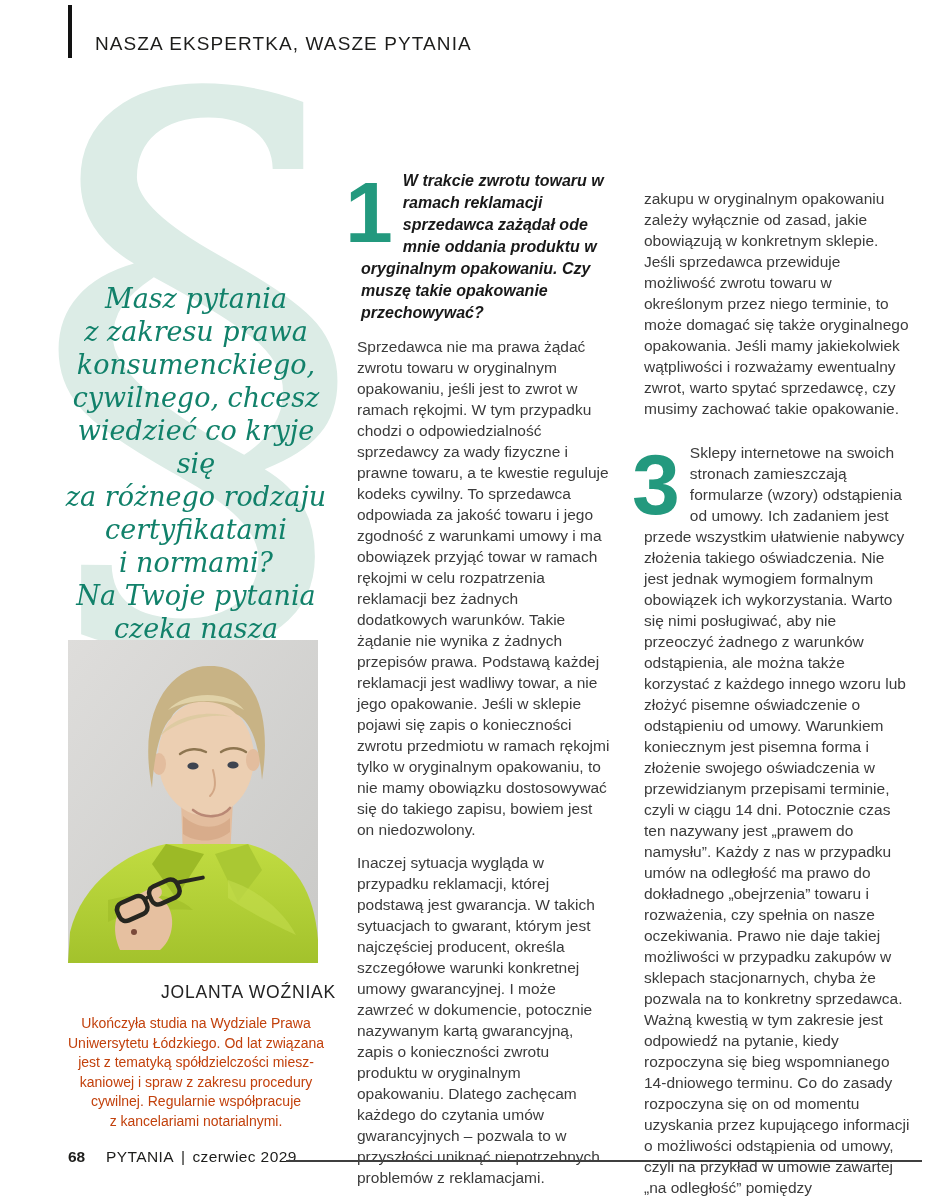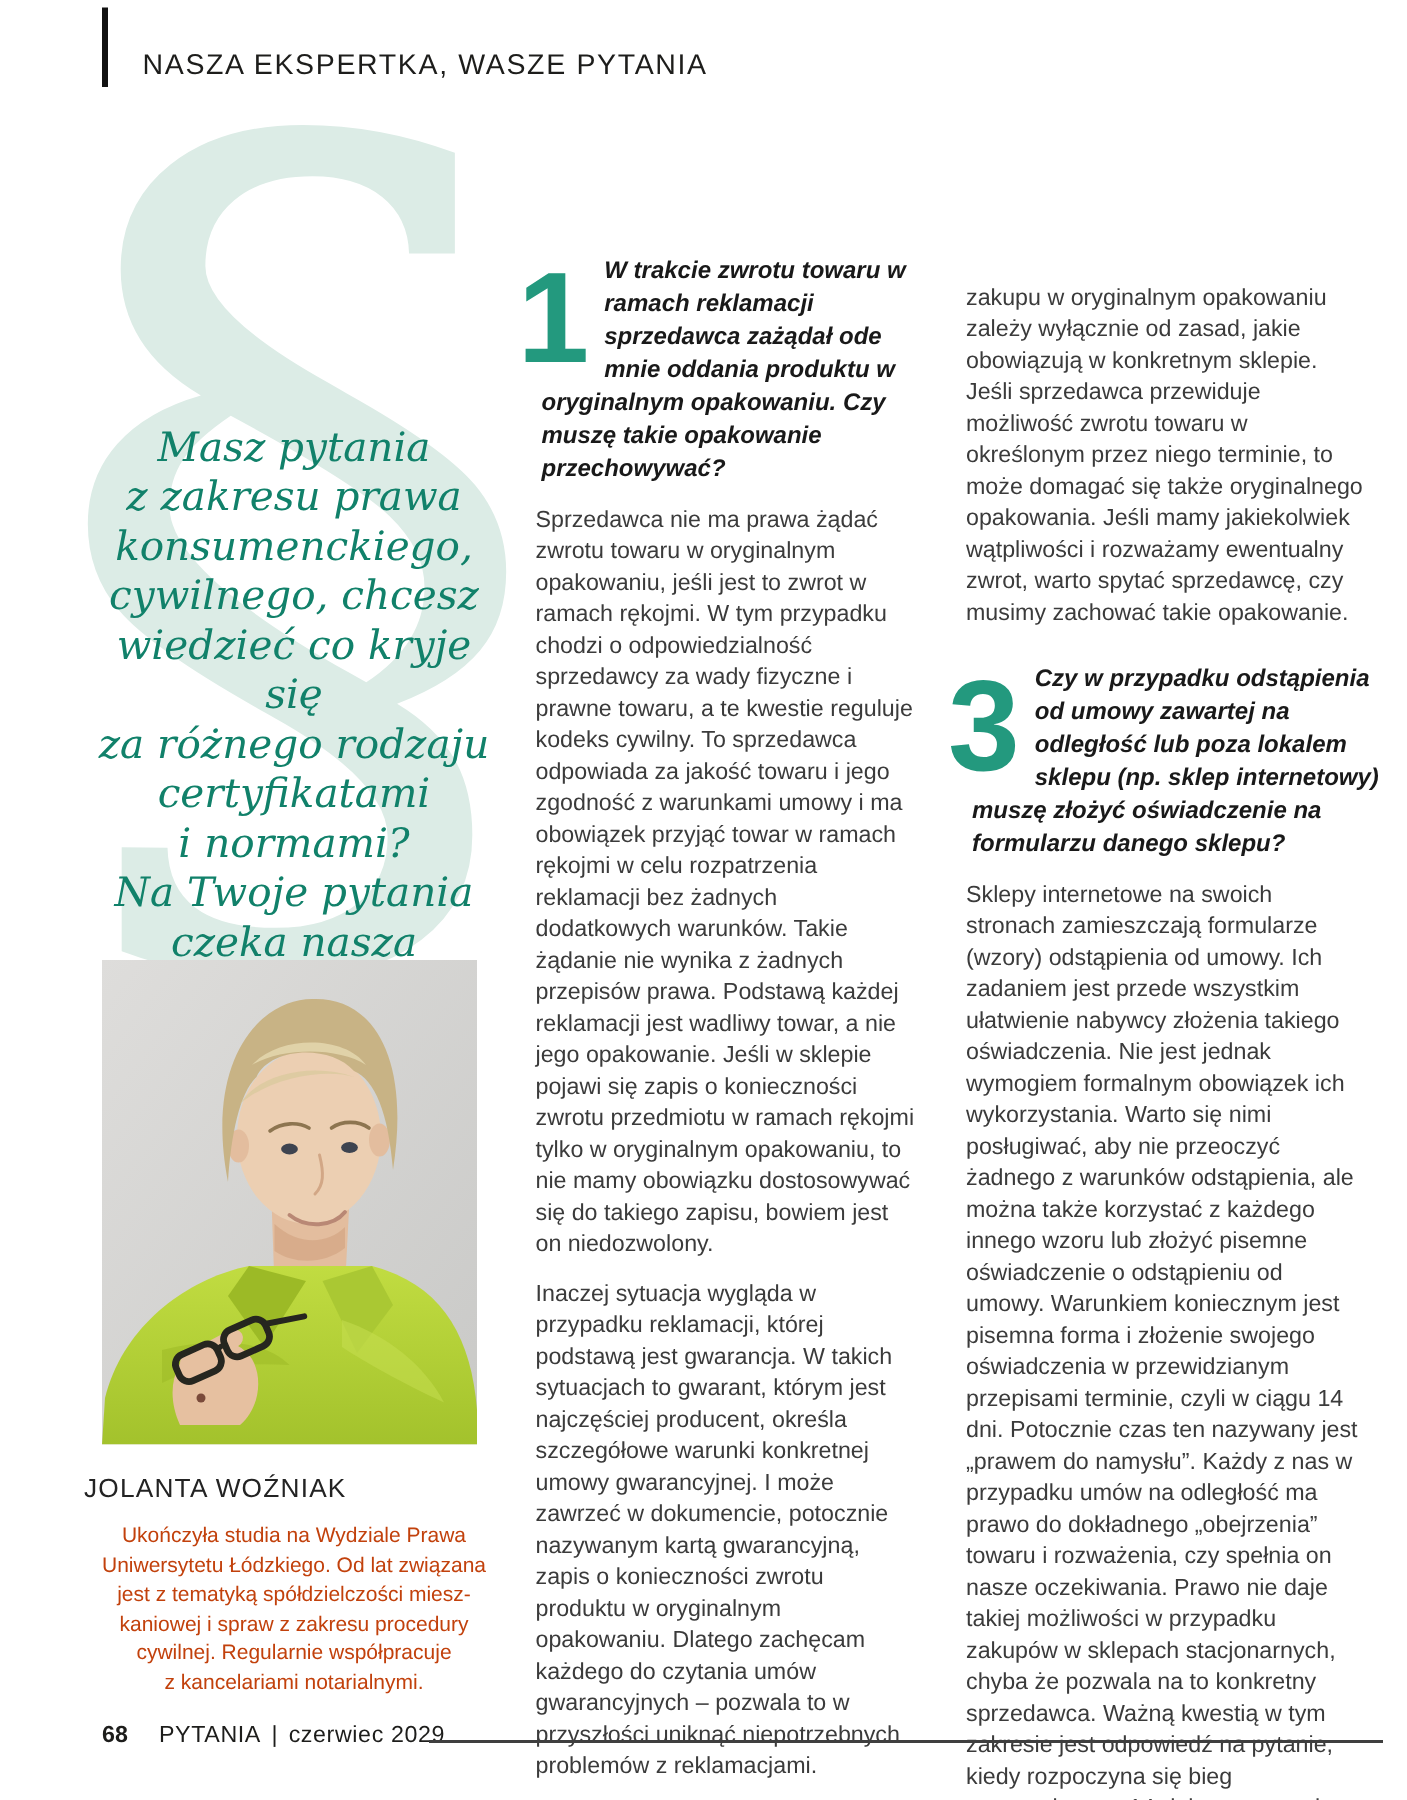--- a/index.html
+++ b/index.html
@@ -29,21 +29,21 @@
     font-size:27px;line-height:33px;
     text-align:center;color:#11816a;
     white-space:pre-line;
   }
   .expert-photo{
     position:absolute;left:68px;top:640px;width:250px;height:323px;
     display:block;
   }
   .expert-name{
     position:absolute;left:56px;top:982px;width:280px;
-    text-align:left;font-size:17.5px;letter-spacing:0.8px;
+    text-align:right;font-size:17.5px;letter-spacing:0.8px;
     color:#232323;font-weight:500;
   }
   .expert-bio{
     position:absolute;left:50px;top:1014px;width:292px;
     text-align:center;font-size:14px;line-height:19.5px;color:#c2410c;
     white-space:pre-line;
   }
   
   .col{position:absolute;font-size:15.5px;line-height:21px;color:#3b3b3b;}
   .col-mid{left:345px;top:170px;width:279px;}
@@ -177,21 +177,20 @@
       </div>
     </div>
   </div>
 
   <div class="col col-right">
     <div class="answer">
       <p>zakupu w oryginalnym opakowaniu zależy wyłącznie od zasad, jakie obowiązują w konkretnym sklepie. Jeśli sprzedawca przewiduje możliwość zwrotu towaru w określonym przez niego terminie, to może domagać się także oryginalnego opakowania. Jeśli mamy jakiekolwiek wątpliwości i rozważamy ewentualny zwrot, warto spytać sprzedawcę, czy musimy zachować takie opakowanie.</p>
     </div>
     <div class="qa-block mt">
       <span class="q-num">3</span>
-      <h3 class="q-heading">Czy w przypadku odstąpienia od umowy zawartej na odległość lub poza lokalem sklepu (np. sklep internetowy) muszę złożyć oświadczenie na formularzu danego sklepu?</h3>
       <div class="answer">
         <p>Sklepy internetowe na swoich stronach zamieszczają formularze (wzory) odstąpienia od umowy. Ich zadaniem jest przede wszystkim ułatwienie nabywcy złożenia takiego oświadczenia. Nie jest jednak wymogiem formalnym obowiązek ich wykorzystania. Warto się nimi posługiwać, aby nie przeoczyć żadnego z warunków odstąpienia, ale można także korzystać z każdego innego wzoru lub złożyć pisemne oświadczenie o odstąpieniu od umowy. Warunkiem koniecznym jest pisemna forma i złożenie swojego oświadczenia w przewidzianym przepisami terminie, czyli w ciągu 14 dni. Potocznie czas ten nazywany jest „prawem do namysłu”. Każdy z nas w przypadku umów na odległość ma prawo do dokładnego „obejrzenia” towaru i rozważenia, czy spełnia on nasze oczekiwania. Prawo nie daje takiej możliwości w przypadku zakupów w sklepach stacjonarnych, chyba że pozwala na to konkretny sprzedawca. Ważną kwestią w tym zakresie jest odpowiedź na pytanie, kiedy rozpoczyna się bieg wspomnianego 14-dniowego terminu. Co do zasady rozpoczyna się on od momentu uzyskania przez kupującego informacji o możliwości odstąpienia od umowy, czyli na przykład w umowie zawartej „na odległość” pomiędzy sprzedającym a kupującym. Jeśli takiej informacji nabywca nie uzyskał, termin ten przedłuża się do 12 miesięcy.</p>
       </div>
     </div>
   </div>
 
   <div class="footer">
     <span class="footer-page">68</span>
     <span class="footer-mag"><span>PYTANIA</span><span class="footer-sep">|</span><span>czerwiec 2029</span></span>
     <div class="footer-rule"></div>

